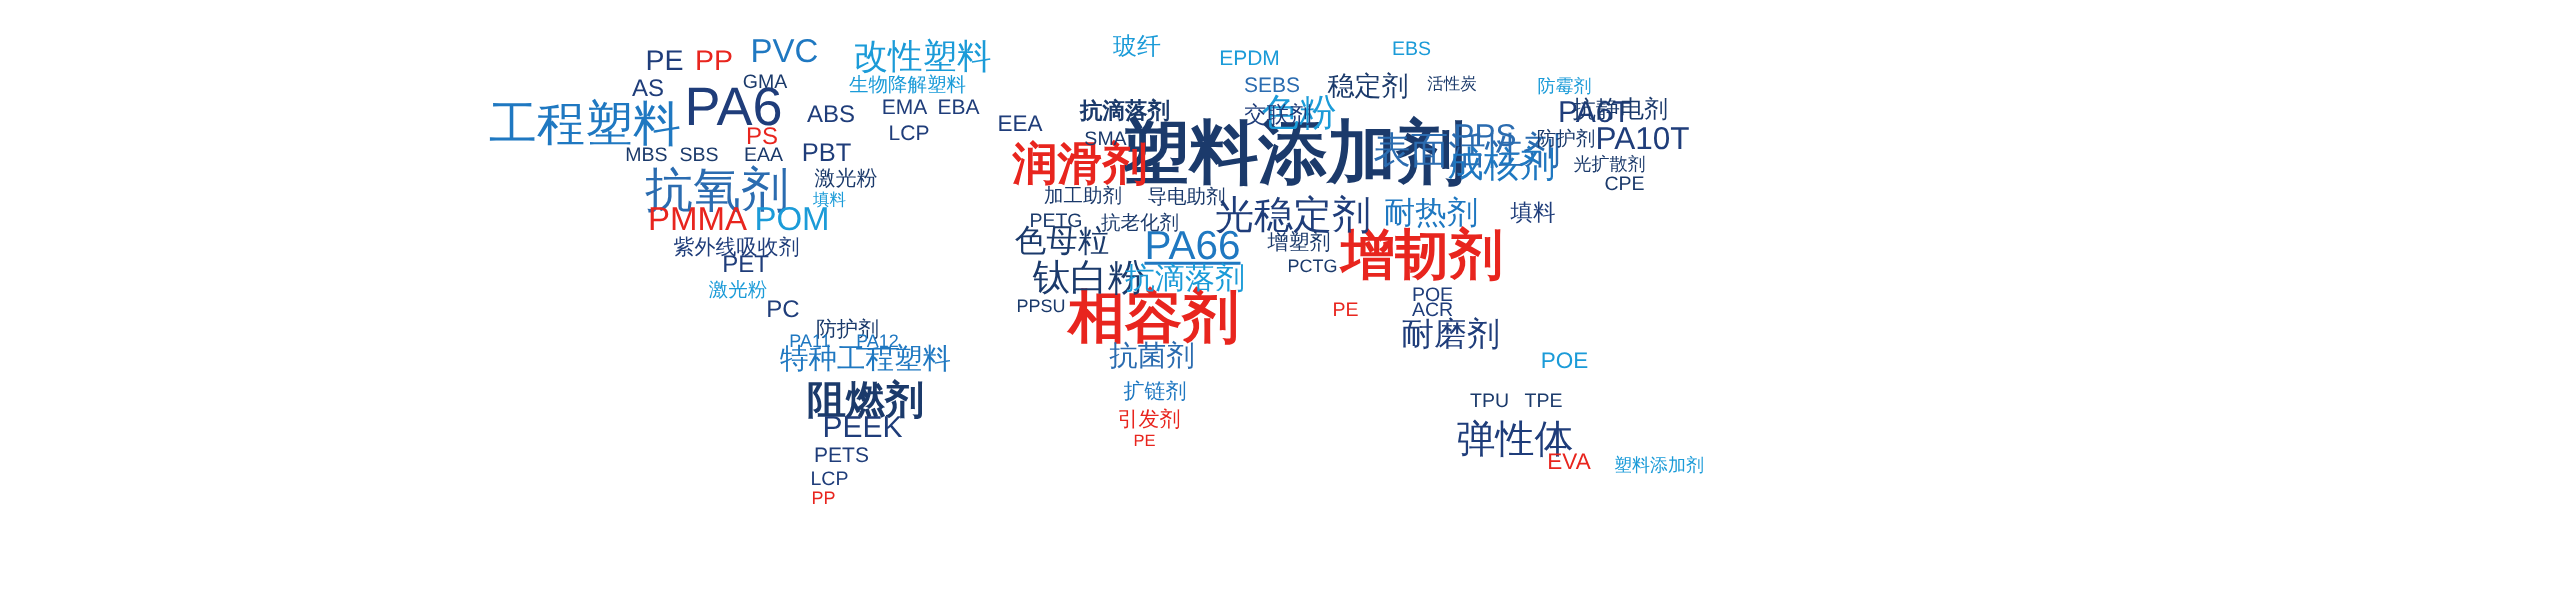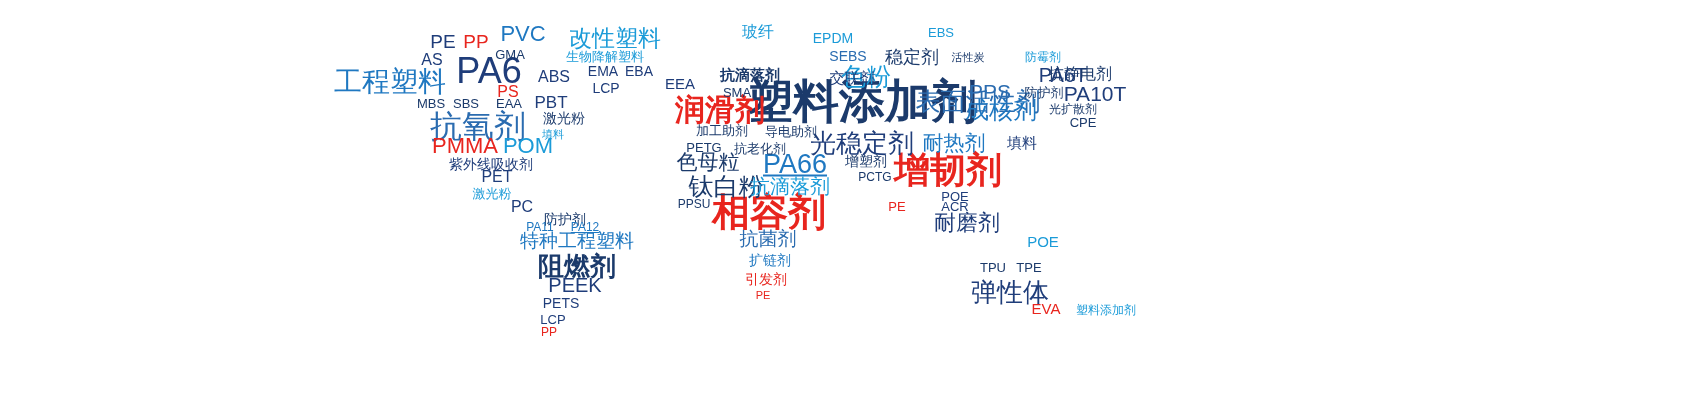--- a/index.html
+++ b/index.html
@@ -33,21 +33,21 @@
 <body>
 
 <div id="cloud">
     <span class="word" style="left: 862px; top: 101px; font-size: 46px; color: rgb(27, 58, 107); font-weight: bold;">塑料添加剂</span>
     <span class="word" style="left: 769px; top: 212px; font-size: 38px; color: rgb(232, 37, 30); font-weight: bold;">相容剂</span>
     <span class="word" style="left: 948px; top: 170px; font-size: 36px; color: rgb(232, 37, 30); font-weight: bold;">增韧剂</span>
     <span class="word" style="left: 720px; top: 110px; font-size: 30px; color: rgb(232, 37, 30); font-weight: bold;">润滑剂</span>
     <span class="word" style="left: 577px; top: 266px; font-size: 26px; color: rgb(27, 58, 107); font-weight: bold;">阻燃剂</span>
     <span class="word" style="left: 489px; top: 71px; font-size: 36px; color: rgb(31, 61, 122); font-weight: normal;">PA6</span>
     <span class="word" style="left: 478px; top: 126px; font-size: 32px; color: rgb(43, 108, 176); font-weight: normal;">抗氧剂</span>
-    <span class="word" style="left: 390px; top: 82px; font-size: 28px; color: rgb(31, 120, 193); font-weight: normal;">工程塑料</span>
+    <span class="word" style="left: 390px; top: 82px; font-size: 32px; color: rgb(31, 120, 193); font-weight: normal;">工程塑料</span>
     <span class="word" style="left: 978px; top: 76px; font-size: 25px; color: rgb(43, 108, 176); font-weight: normal; margin-top: 25px;">表面活性剂</span>
     <span class="word" style="left: 862px; top: 143px; font-size: 26px; color: rgb(31, 61, 122); font-weight: normal;">光稳定剂</span>
     <span class="word" style="left: 795px; top: 164px; font-size: 27px; color: rgb(31, 120, 193); font-weight: normal; text-decoration: underline;">PA66</span>
     <span class="word" style="left: 726px; top: 186px; font-size: 25px; color: rgb(27, 58, 107); font-weight: normal;">钛白粉</span>
     <span class="word" style="left: 1010px; top: 292px; font-size: 26px; color: rgb(31, 61, 122); font-weight: normal;">弹性体</span>
     <span class="word" style="left: 866px; top: 76px; font-size: 25px; color: rgb(27, 155, 216); font-weight: normal;">色粉</span>
     <span class="word" style="left: 1001px; top: 110px; font-size: 24px; color: rgb(31, 120, 193); font-weight: normal;">成核剂</span>
     <span class="word" style="left: 615px; top: 38px; font-size: 23px; color: rgb(27, 155, 216); font-weight: normal;">改性塑料</span>
     <span class="word" style="left: 465px; top: 146px; font-size: 22px; color: rgb(232, 37, 30); font-weight: normal;">PMMA</span>
     <span class="word" style="left: 528px; top: 146px; font-size: 22px; color: rgb(27, 155, 216); font-weight: normal;">POM</span>

